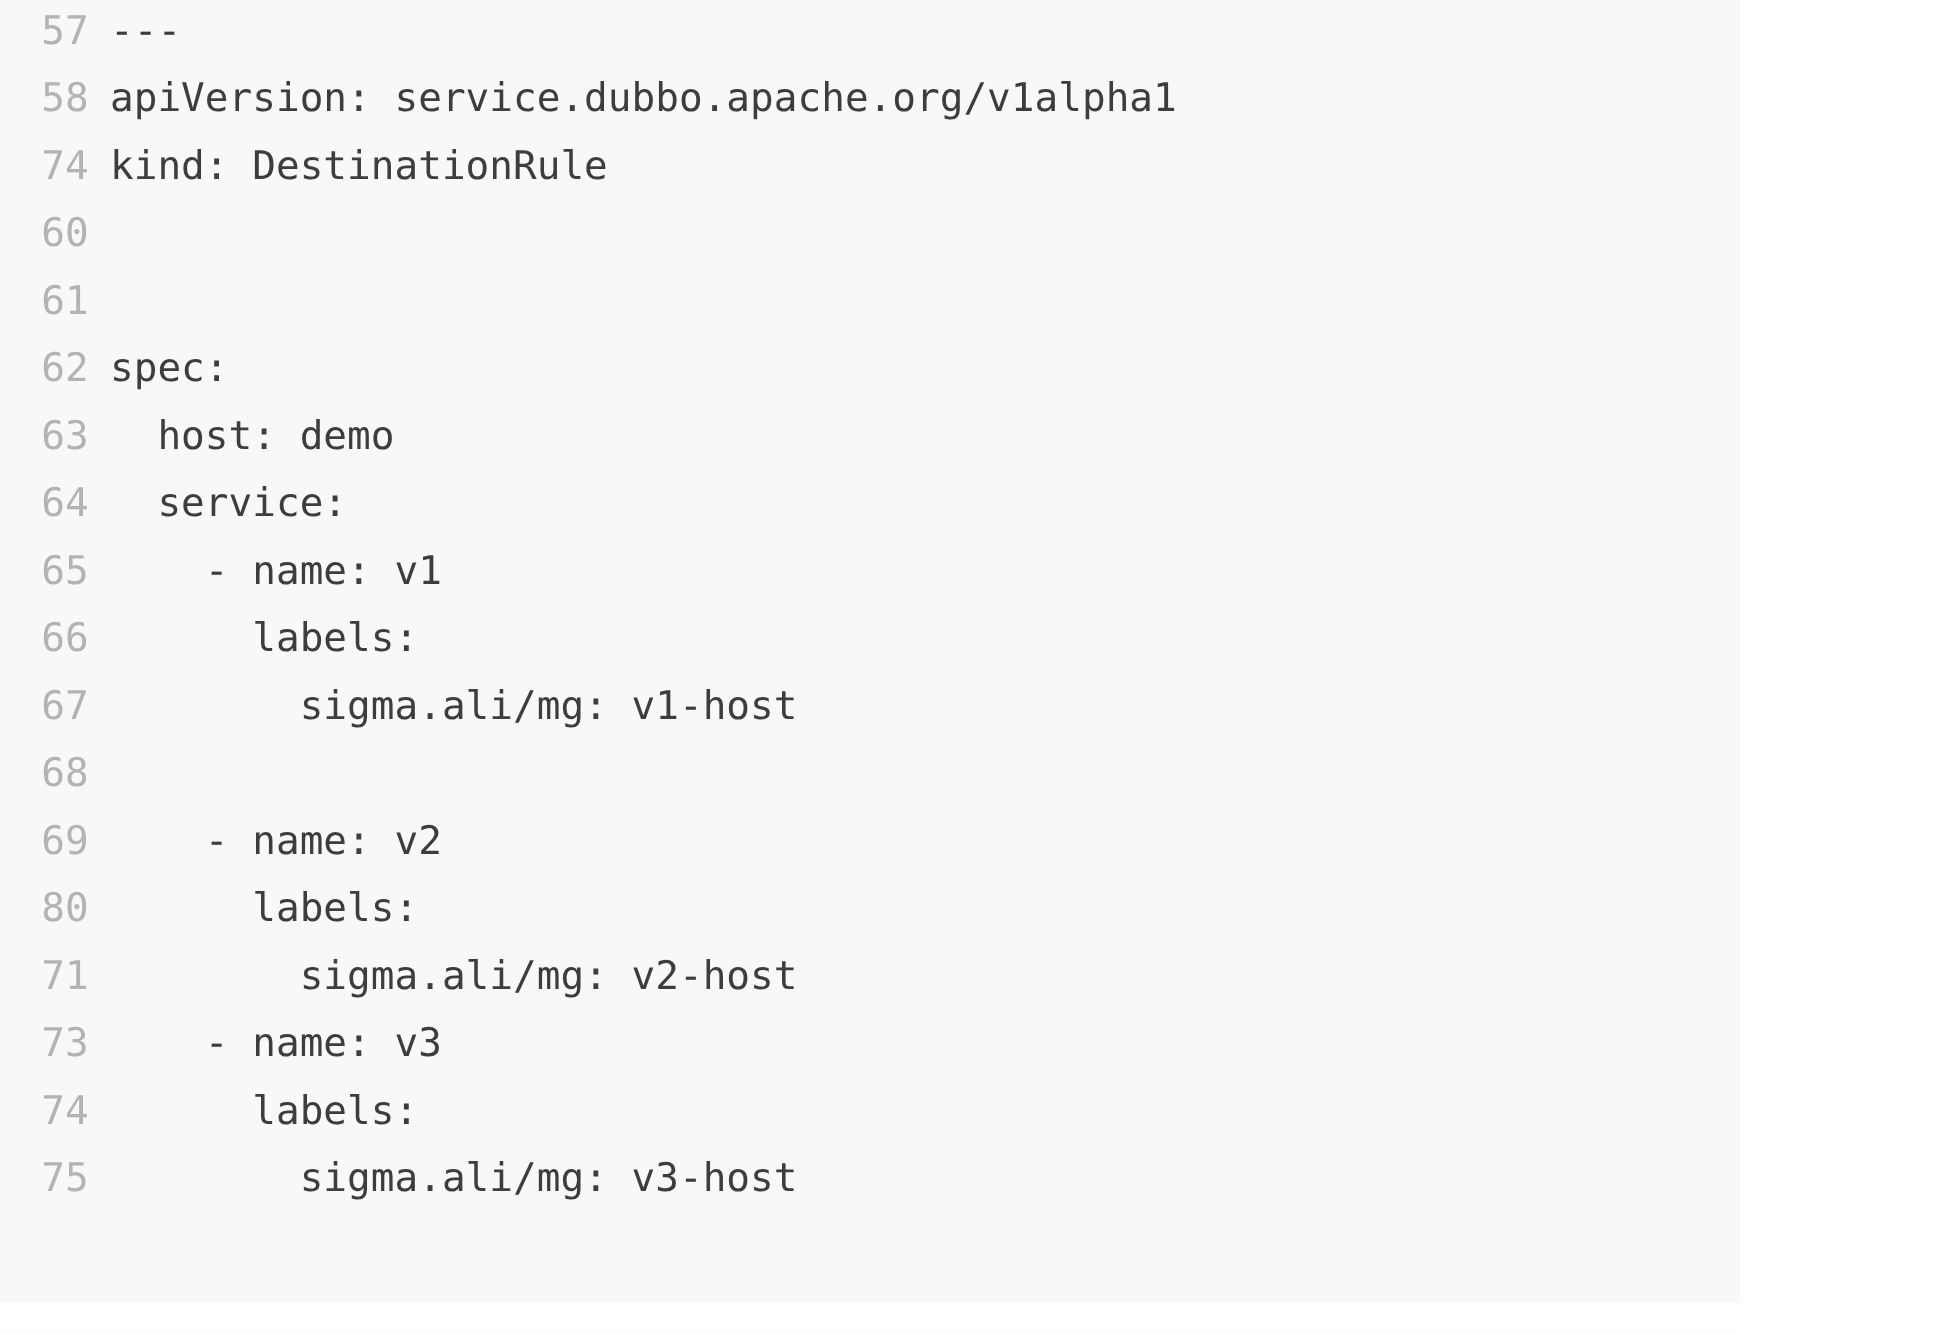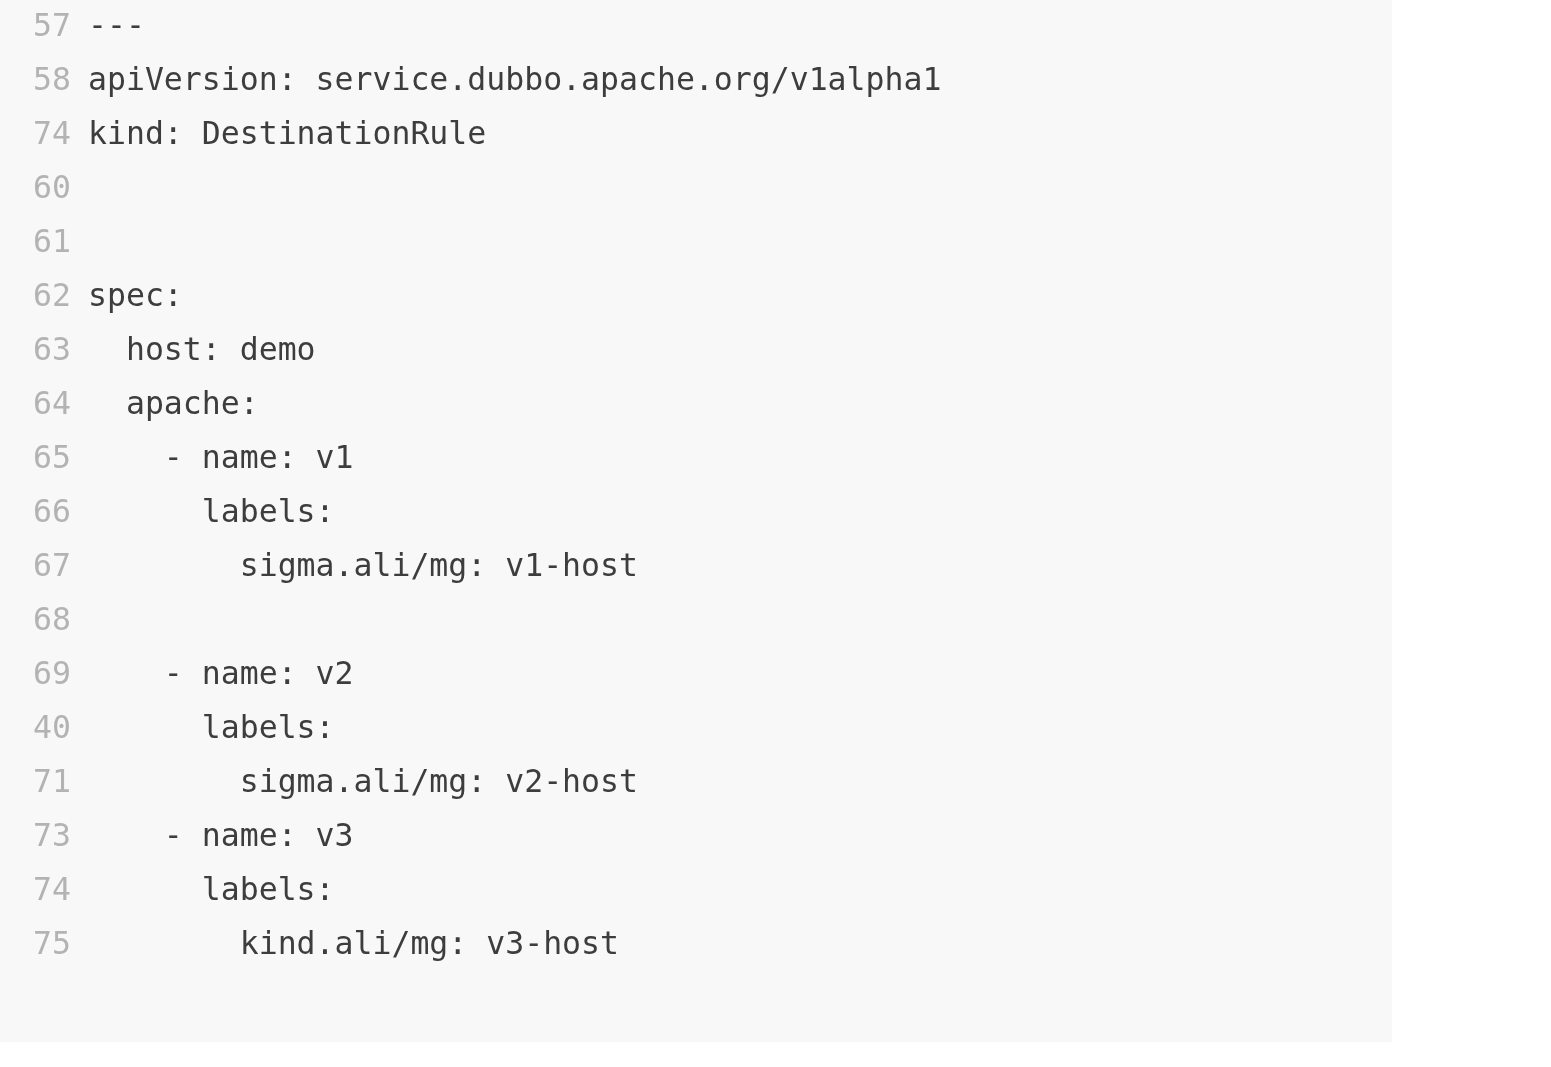--- a/index.html
+++ b/index.html
@@ -88,21 +88,21 @@
     <span class="line-text">spec:</span>
   </div>
 
   <div class="code-line">
     <span class="line-number">63</span>
     <span class="line-text">  host: demo</span>
   </div>
 
   <div class="code-line">
     <span class="line-number">64</span>
-    <span class="line-text">  apache:</span>
+    <span class="line-text">  service:</span>
   </div>
 
   <div class="code-line">
     <span class="line-number">65</span>
     <span class="line-text">    - name: v1</span>
   </div>
 
   <div class="code-line">
     <span class="line-number">66</span>
     <span class="line-text">      labels:</span>
@@ -117,21 +117,21 @@
     <span class="line-number">68</span>
     <span class="line-text"></span>
   </div>
 
   <div class="code-line">
     <span class="line-number">69</span>
     <span class="line-text">    - name: v2</span>
   </div>
 
   <div class="code-line">
-    <span class="line-number">40</span>
+    <span class="line-number">80</span>
     <span class="line-text">      labels:</span>
   </div>
 
   <div class="code-line">
     <span class="line-number">71</span>
     <span class="line-text">        sigma.ali/mg: v2-host</span>
   </div>
 
 
   <div class="code-line">
@@ -139,17 +139,17 @@
     <span class="line-text">    - name: v3</span>
   </div>
 
   <div class="code-line">
     <span class="line-number">74</span>
     <span class="line-text">      labels:</span>
   </div>
 
   <div class="code-line">
     <span class="line-number">75</span>
-    <span class="line-text">        kind.ali/mg: v3-host</span>
+    <span class="line-text">        sigma.ali/mg: v3-host</span>
   </div>
 </div>
   <div class="bottom-strip"></div>
 </div>
 
 </body></html>

